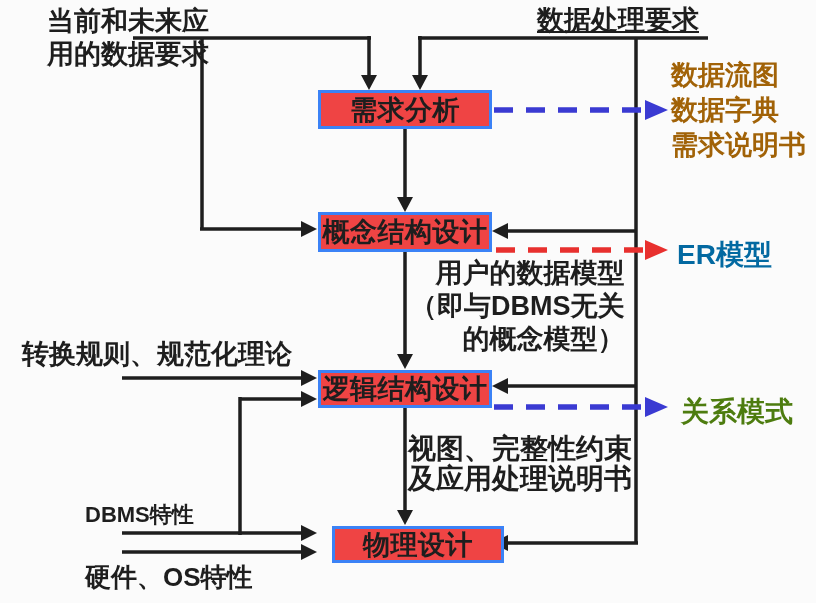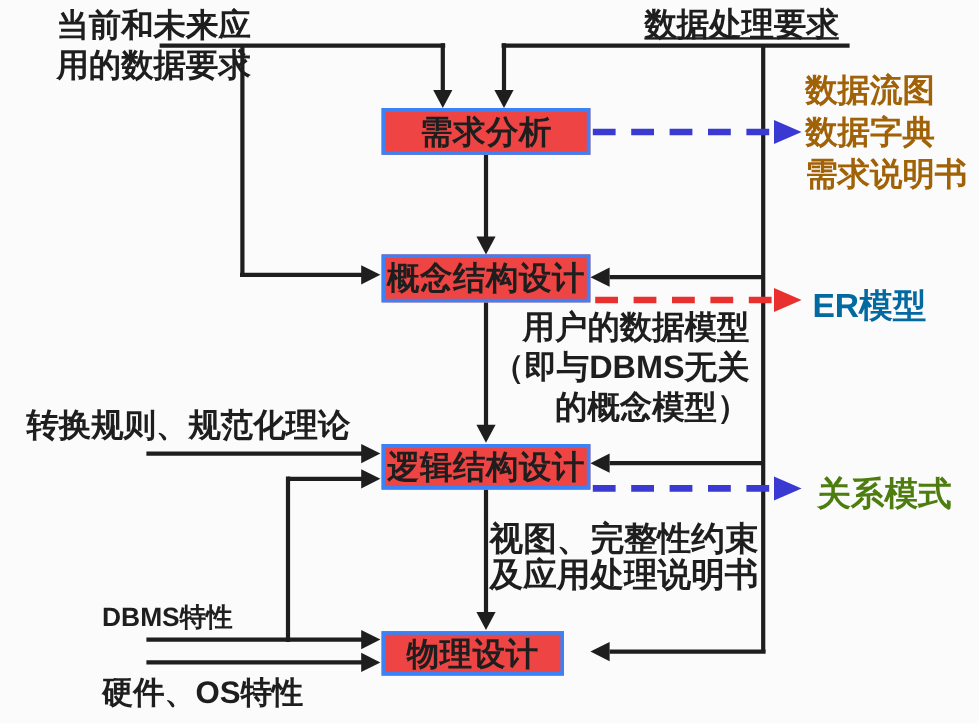--- a/index.html
+++ b/index.html
@@ -91,21 +91,21 @@
 
   <div class="box" style="left:318px;top:90px;width:174px;height:39px">
     <span>需求分析</span>
   </div>
   <div class="box" style="left:318px;top:212px;width:174px;height:40px">
     <span>概念结构设计</span>
   </div>
   <div class="box" style="left:318px;top:370px;width:174px;height:38px">
     <span>逻辑结构设计</span>
   </div>
-  <div class="box" style="left:318px;top:526px;width:152px;height:37px">
+  <div class="box" style="left:332px;top:526px;width:172px;height:37px">
     <span>物理设计</span>
   </div>
 
   <div class="lbl t-future">
     <div>当前和未来应</div>
     <div>用的数据要求</div>
   </div>
   <div class="lbl t-processing">数据处理要求</div>
   <div class="lbl t-rules">转换规则、规范化理论</div>
   <div class="lbl t-dbms">DBMS特性</div>

